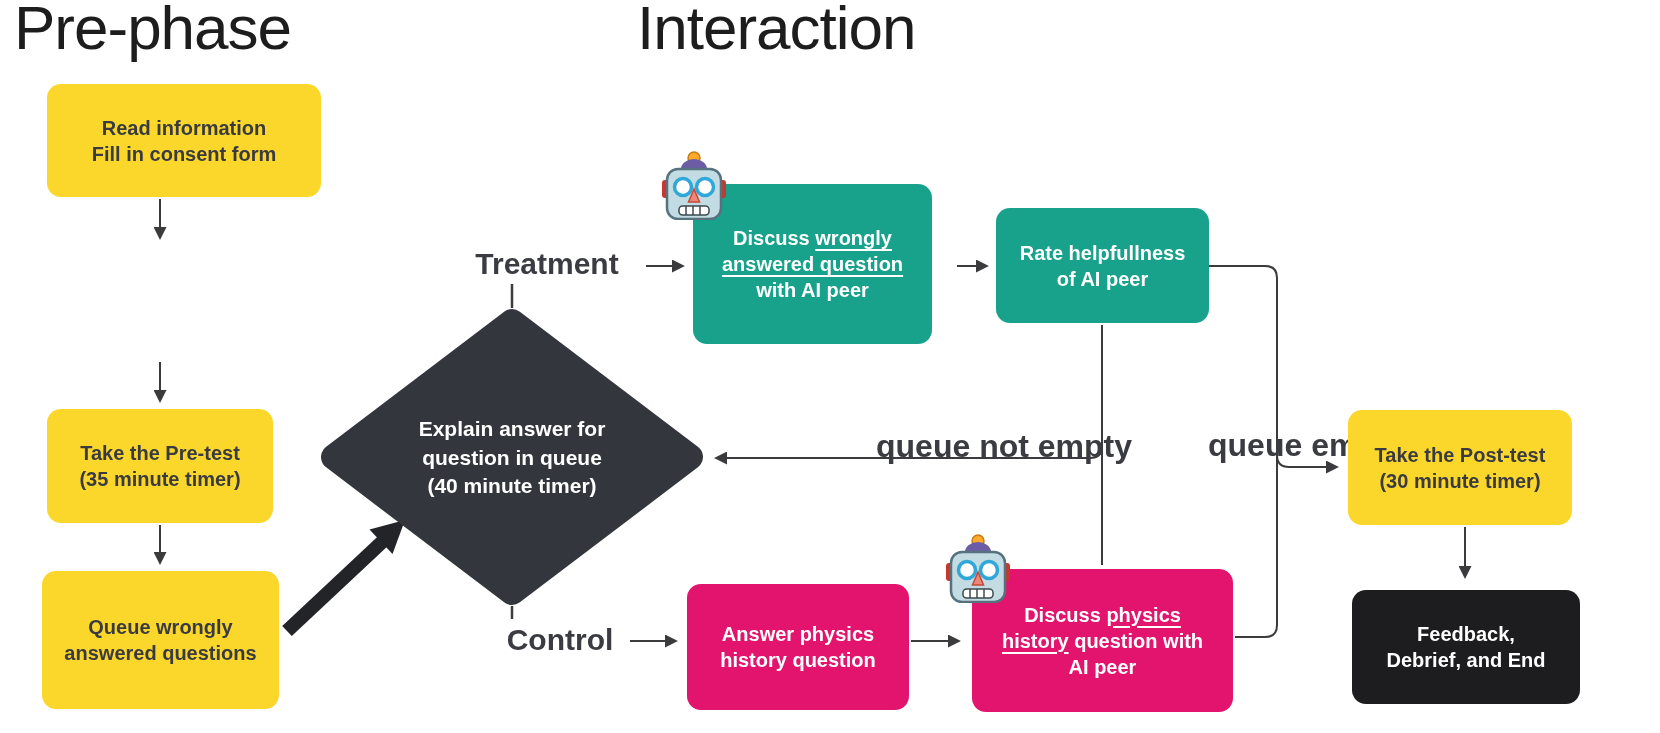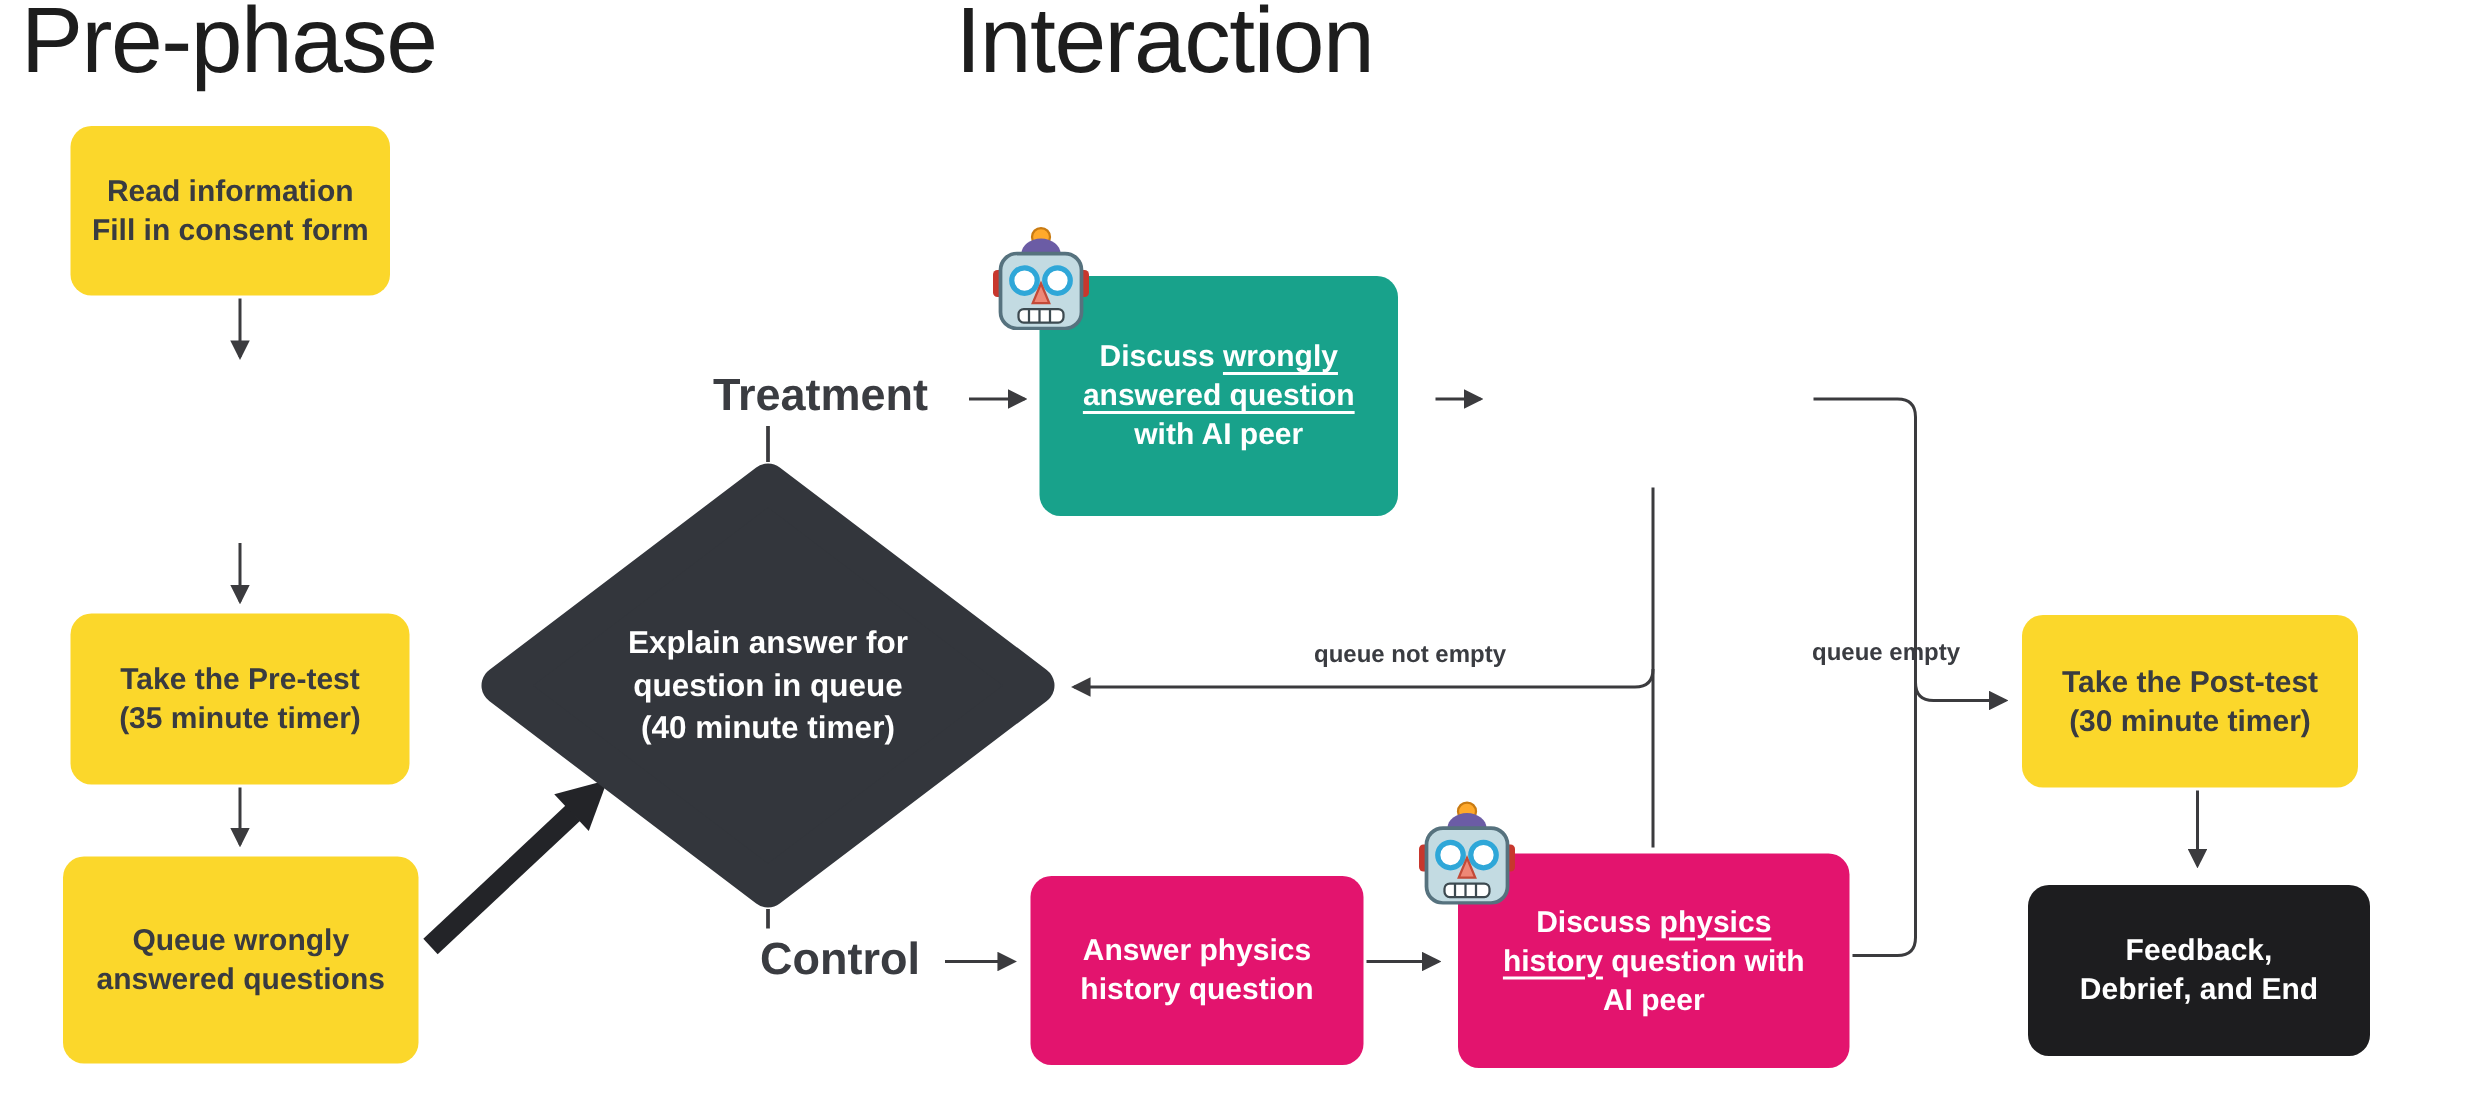--- a/index.html
+++ b/index.html
@@ -24,21 +24,21 @@
   .black{background:#1D1D1F;color:#ffffff;}
   .diamond-text{
     position:absolute;left:372px;top:380px;width:280px;height:156px;
     display:flex;align-items:center;justify-content:center;text-align:center;
     color:#ffffff;font-weight:700;font-size:21px;line-height:1.35;
   }
   .branch-label{
     position:absolute;font-weight:700;font-size:30px;color:#3A3C41;white-space:nowrap;
   }
   .edge-label{
-    position:absolute;font-weight:700;font-size:16px;color:#3A3C41;white-space:nowrap;
+    position:absolute;font-weight:700;font-size:32px;color:#3A3C41;white-space:nowrap;
   }
   .ul{text-decoration:underline;text-decoration-thickness:2px;text-underline-offset:4px;}
   .connector-layer{position:absolute;left:0;top:0;pointer-events:none;}
   .robot{position:absolute;}
 </style>
 </head>
 <body>
 
 <div class="canvas">
 
@@ -74,21 +74,21 @@
 
     <path d="M630,641 H676" stroke="#3B3B3E" stroke-width="2" fill="none" marker-end="url(#arr)"></path>
     <path d="M911,641 H959" stroke="#3B3B3E" stroke-width="2" fill="none" marker-end="url(#arr)"></path>
 
     <path d="M1465,527 V577" stroke="#3B3B3E" stroke-width="2" fill="none" marker-end="url(#arr)"></path>
   </svg>
 
   <div class="phase-title" style="left:14px;top:-6px;">Pre-phase</div>
   <div class="phase-title" style="left:637px;top:-6px;">Interaction</div>
 
-  <div class="node yellow" style="left:47px;top:84px;width:213px;height:113px;">
+  <div class="node yellow" style="left:47px;top:84px;width:274px;height:113px;">
     <span class="lbl">Read information
 Fill in consent form</span>
   </div>
   <div class="node yellow" style="left:47px;top:409px;width:226px;height:114px;">
     <span class="lbl">Take the Pre-test
 (35 minute timer)</span>
   </div>
   <div class="node yellow" style="left:42px;top:571px;width:237px;height:138px;align-items:center;">
     <span class="lbl">Queue wrongly
 answered questions</span>
@@ -100,20 +100,24 @@
 
   <div class="branch-label" style="left:452px;top:247px;width:190px;text-align:center;">Treatment</div>
   <div class="branch-label" style="left:498px;top:623px;width:124px;text-align:center;">Control</div>
 
   <div class="node teal" style="left:693px;top:184px;width:239px;height:160px;">
     <div>
       <div><span>Discuss </span><span class="ul">wrongly </span></div>
       <div><span class="ul">answered question</span></div>
       <div><span>with AI peer</span></div>
     </div>
+  </div>
+  <div class="node teal" style="left:996px;top:208px;width:213px;height:115px;">
+    <span class="lbl">Rate helpfullness
+of AI peer</span>
   </div>
 
   <div class="node pink" style="left:687px;top:584px;width:222px;height:126px;">
     <span class="lbl">Answer physics
 history question</span>
   </div>
   <div class="node pink" style="left:972px;top:569px;width:261px;height:143px;">
     <div>
       <div><span>Discuss </span><span class="ul">physics </span></div>
       <div><span class="ul">history</span><span> question with</span></div>

